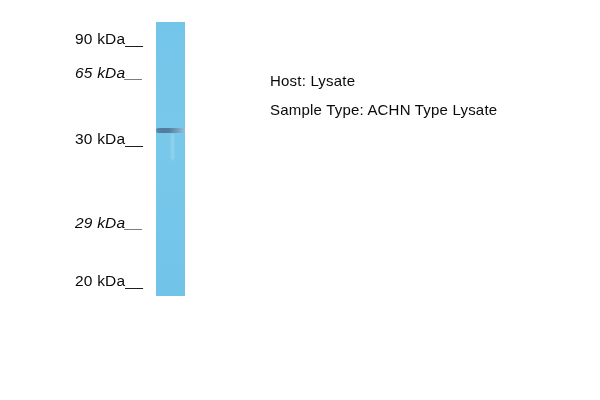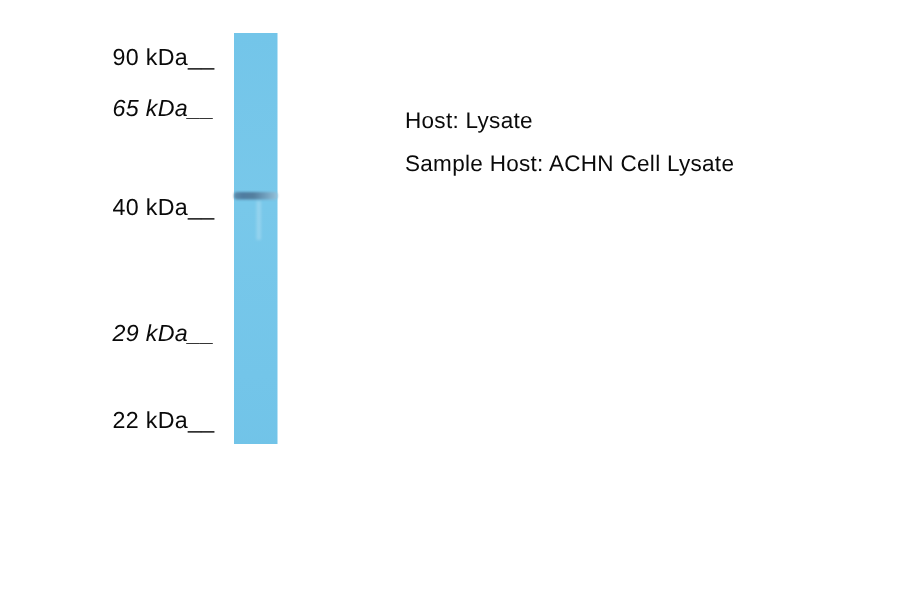--- a/index.html
+++ b/index.html
@@ -86,27 +86,27 @@
     white-space: pre;
   }
 </style>
 </head>
 <body>
 
 <div class="stage">
 
   <div class="mw-label m0">90 kDa__</div>
   <div class="mw-label m1">65 kDa__</div>
-  <div class="mw-label m2">40 kDa__</div>
+  <div class="mw-label m2">30 kDa__</div>
   <div class="mw-label m3">29 kDa__</div>
-  <div class="mw-label m4">22 kDa__</div>
+  <div class="mw-label m4">20 kDa__</div>
 
   <div class="lane">
     <div class="band"></div>
     <div class="streak"></div>
   </div>
 
   <div class="info">
     <div class="info-line">Host: Lysate</div>
-    <div class="info-line">Sample Host: ACHN Cell Lysate</div>
+    <div class="info-line">Sample Type: ACHN Type Lysate</div>
   </div>
 
 </div>
 
 </body></html>

